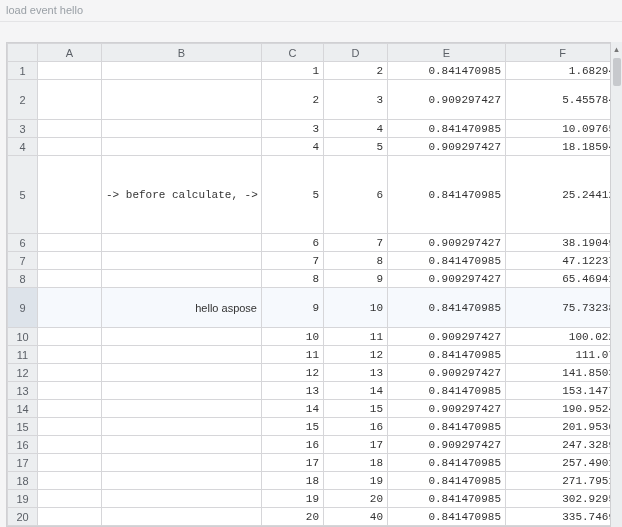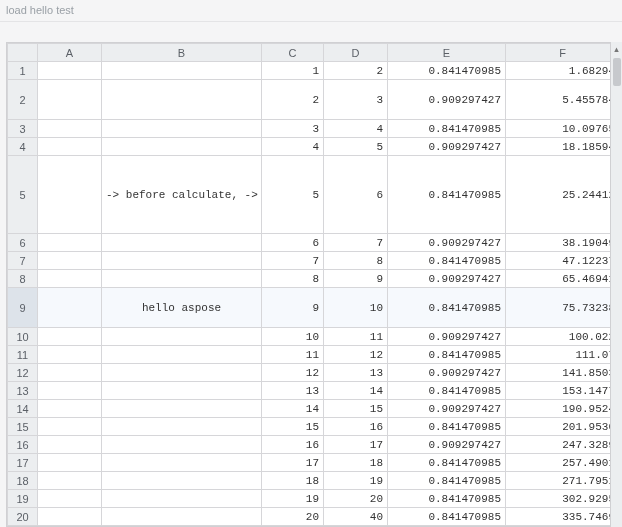--- a/index.html
+++ b/index.html
@@ -63,21 +63,21 @@
   }
   .col-rowhdr { width: 30px; }
   .col-A { width: 64px; }
   .col-B { width: 160px; }
   .col-C { width: 62px; }
   .col-D { width: 64px; }
   .col-E { width: 118px; }
   .col-F { width: 114px; }
   .num { text-align: right; font-family: "Courier New", monospace; }
   .txt { text-align: left; font-family: "Courier New", monospace; white-space: pre; }
-  .txtc { text-align: center; font-family: Liberation Mono, monospace; }
+  .txtc { text-align: right; font-family: Liberation Sans, sans-serif; }
   tr.tall td, tr.tall th { height: 78px; vertical-align: middle; }
   tr.med td, tr.med th { height: 40px; vertical-align: middle; }
   tr.selected th { background: #dde3ea; }
   tr.selected td { background: #f6f9fd; }
   .corner { background: #eceef0; }
 
   .vscroll {
     position: absolute;
     top: 42px;
     right: 0;
@@ -102,21 +102,21 @@
     width: 8px;
     top: 16px;
     height: 28px;
     background: #c7c9cd;
     border-radius: 2px;
   }
 </style>
 </head>
 <body>
 
-<div class="title-bar">load hello test</div>
+<div class="title-bar">load event hello</div>
 
 <div class="sheet-wrap">
   <table class="sheet">
     <colgroup>
       <col class="col-rowhdr">
         <col class="col-A">
         <col class="col-B">
         <col class="col-C">
         <col class="col-D">
         <col class="col-E">

